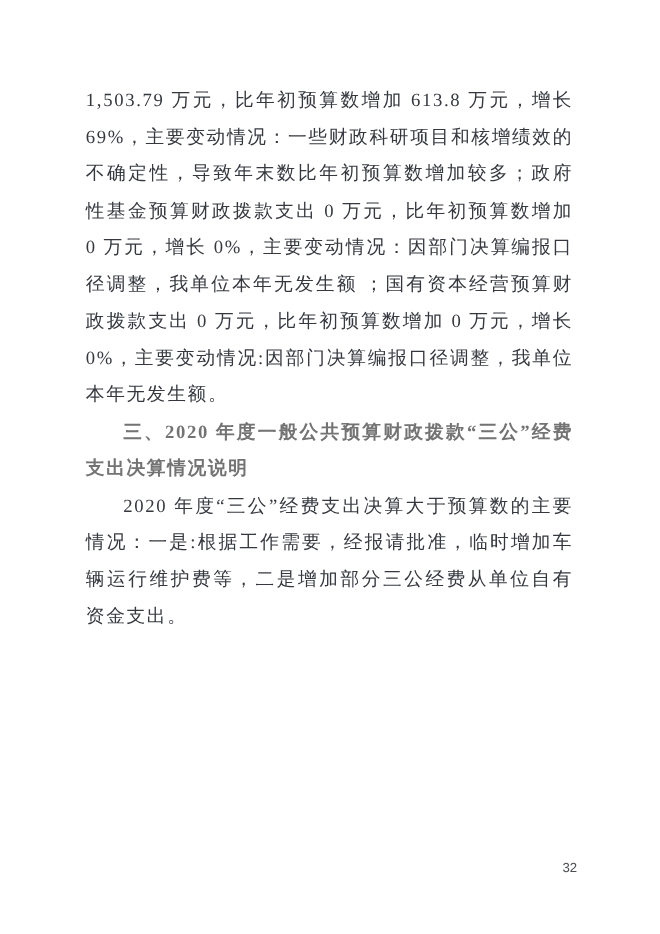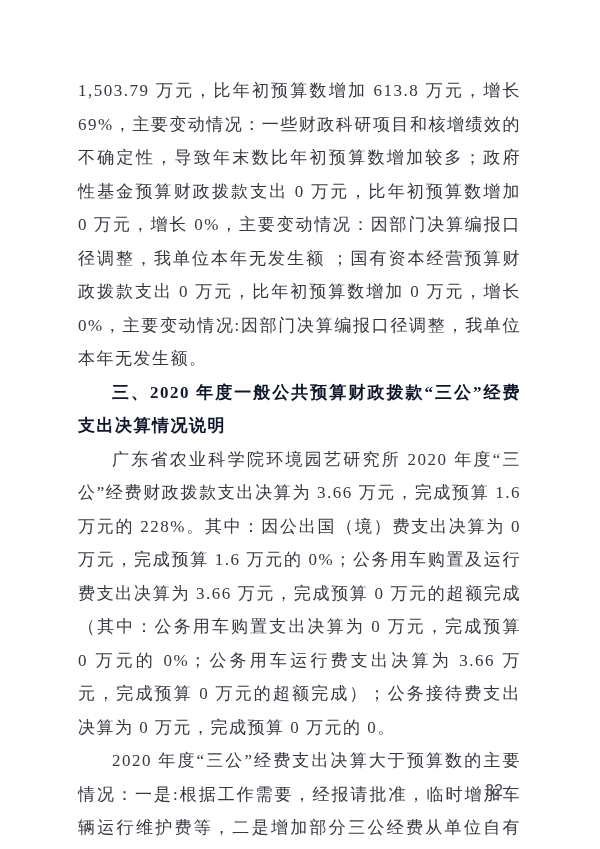--- a/index.html
+++ b/index.html
@@ -31,38 +31,37 @@
     padding: 0;
   }
   .para, .heading {
     text-indent: 2em;
   }
   .para.no-indent {
     text-indent: 0;
   }
   .heading {
     font-weight: bold;
-    color: #0f172a;
+    color: #737373;
   }
   .page-number {
     position: absolute;
-    left: 482px;
+    left: 506px;
     top: 782px;
     width: 24px;
     text-align: center;
     font-family: "Liberation Sans", "DejaVu Sans", sans-serif;
-    font-size: 16px;
+    font-size: 12px;
     color: #4a4d52;
   }
 </style>
 </head>
 <body>
 
 <div class="page">
   <div class="content">
     <p class="para no-indent">1,503.79 万元，比年初预算数增加 613.8 万元，增长 69%，主要变动情况：一些财政科研项目和核增绩效的不确定性，导致年末数比年初预算数增加较多；政府性基金预算财政拨款支出 0 万元，比年初预算数增加 0 万元，增长 0%，主要变动情况：因部门决算编报口径调整，我单位本年无发生额 ；国有资本经营预算财政拨款支出 0 万元，比年初预算数增加 0 万元，增长 0%，主要变动情况:因部门决算编报口径调整，我单位本年无发生额。</p>
     <p class="heading">三、2020 年度一般公共预算财政拨款“三公”经费支出决算情况说明</p>
-    <p class="para">广东省农业科学院环境园艺研究所 2020 年度“三公”经费财政拨款支出决算为 3.66 万元，完成预算 1.6 万元的 228%。其中：因公出国（境）费支出决算为 0 万元，完成预算 1.6 万元的 0%；公务用车购置及运行费支出决算为 3.66 万元，完成预算 0 万元的超额完成（其中：公务用车购置支出决算为 0 万元，完成预算 0 万元的 0%；公务用车运行费支出决算为 3.66 万元，完成预算 0 万元的超额完成）；公务接待费支出决算为 0 万元，完成预算 0 万元的 0。</p>
     <p class="para">2020 年度“三公”经费支出决算大于预算数的主要情况：一是:根据工作需要，经报请批准，临时增加车辆运行维护费等，二是增加部分三公经费从单位自有资金支出。</p>
 
   </div>
   <div class="page-number">32</div>
 </div>
 
 </body></html>

